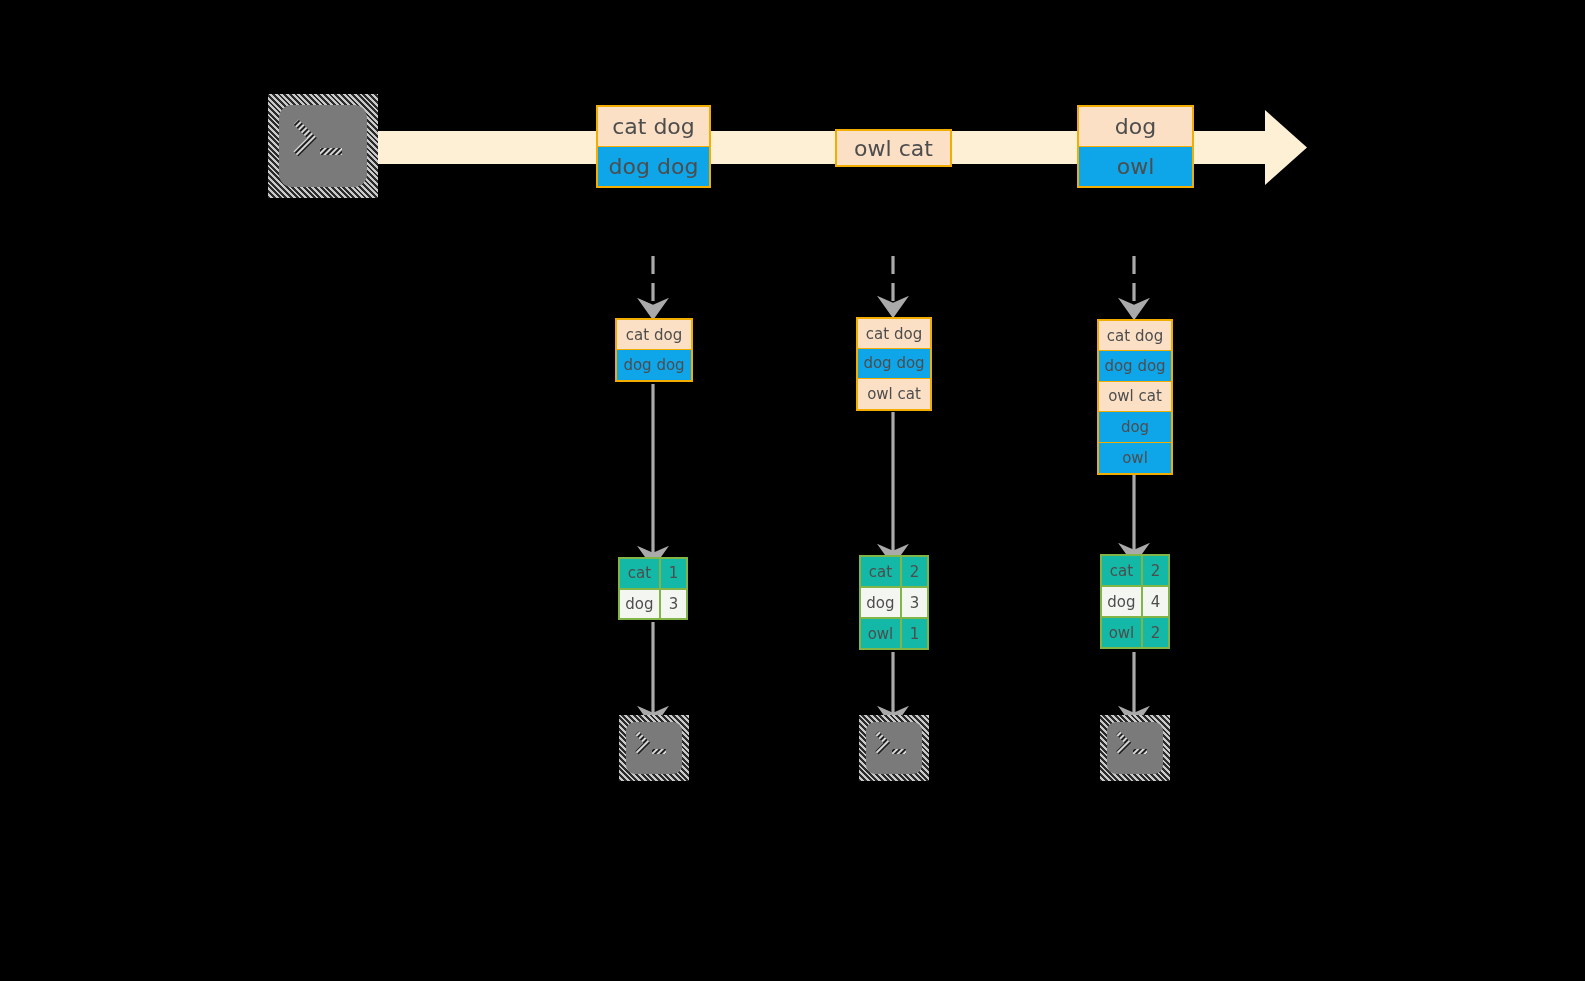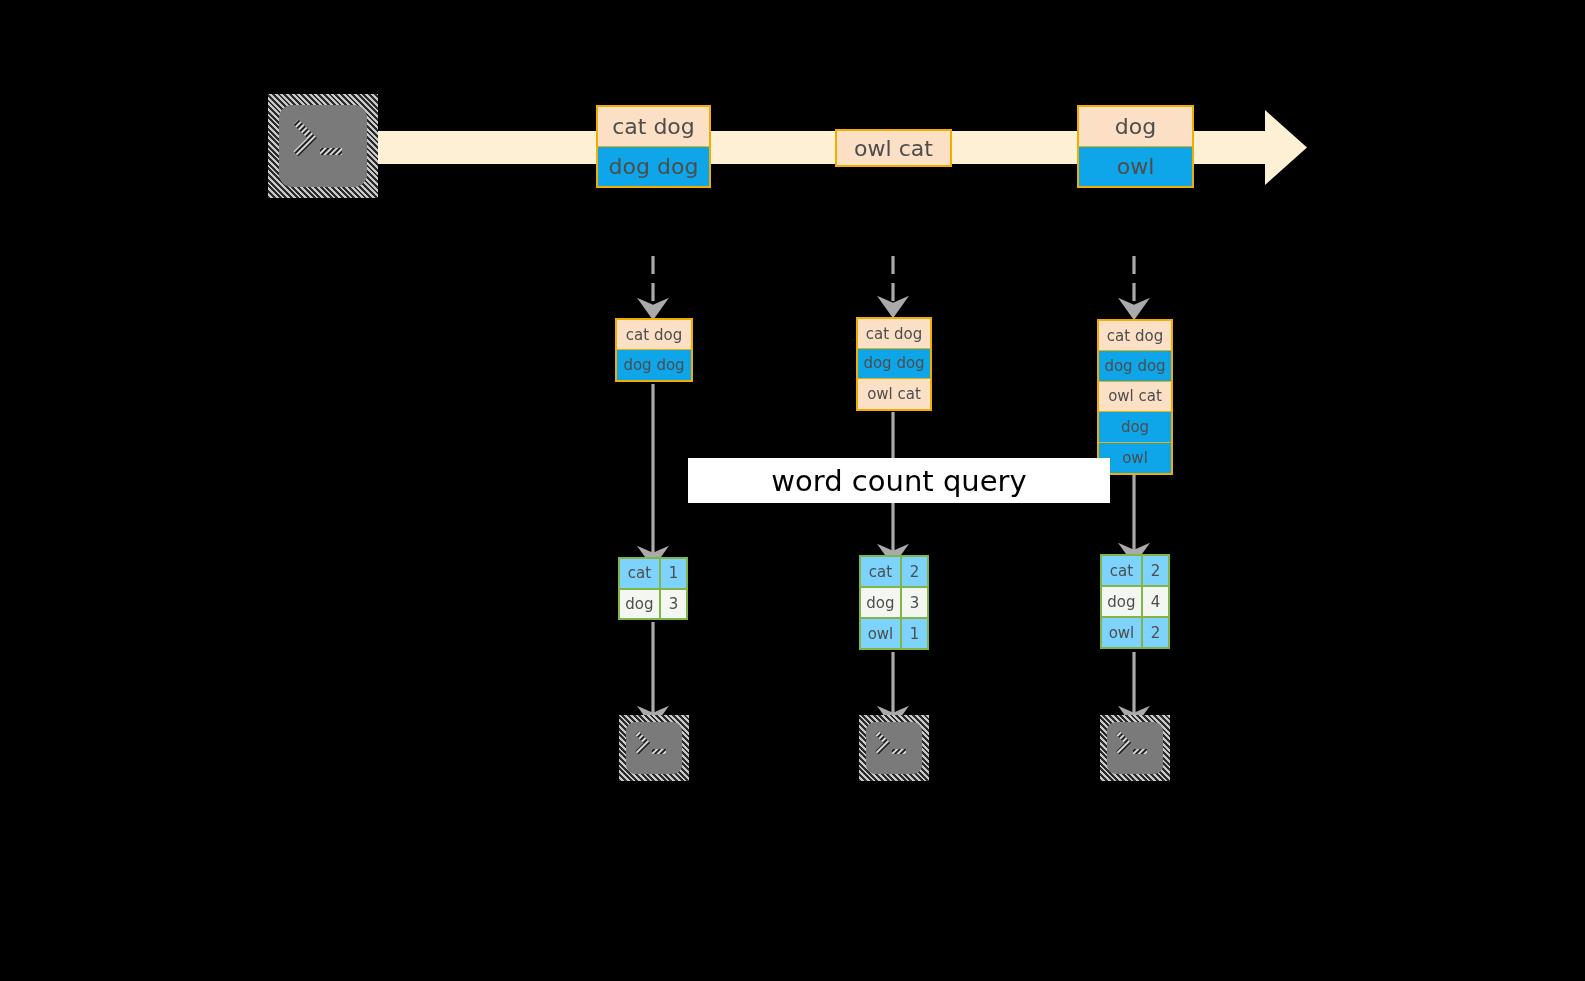--- a/index.html
+++ b/index.html
@@ -69,21 +69,21 @@
   .gkey, .gval {
     box-sizing: border-box;
     display: flex;
     align-items: center;
     justify-content: center;
     color: #4D4D4D;
     background: #F4F7F1;
     white-space: nowrap;
   }
   .gkey { border-right: 2px solid #82B547; }
-  .grow.shade .gkey, .grow.shade .gval { background: #7dd3fc; }
+  .grow.shade .gkey, .grow.shade .gval { background: #14b8a6; }
 
   
   .term {
     position: absolute;
     box-sizing: border-box;
   }
   .term .hatch {
     position: absolute;
     left: 0; top: 0; right: 0; bottom: 0;
     background:
@@ -187,21 +187,20 @@
   </div>
 
   <div class="obox" style="left:1097px; top:319px; width:76px; height:156px; font-size:15px;">
     <div class="ocell shade" style="height:20%;">cat dog</div>
     <div class="ocell" style="height:20%;">dog dog</div>
     <div class="ocell shade" style="height:20%;">owl cat</div>
     <div class="ocell" style="height:20%;">dog</div>
     <div class="ocell" style="height:20%;">owl</div>
   </div>
 
-  <div class="qband" style="left:688px; top:458px; width:422px; height:45px; font-size:29px;">word count query</div>
 
   <div class="gbox" style="left:618px; top:557px; width:70px; height:63px; font-size:15px;">
     <div class="grow shade">
       <div class="gkey" style="width:62%;">cat</div>
       <div class="gval" style="width:38%;">1</div>
     </div>
     <div class="grow">
       <div class="gkey" style="width:62%;">dog</div>
       <div class="gval" style="width:38%;">3</div>
     </div>

